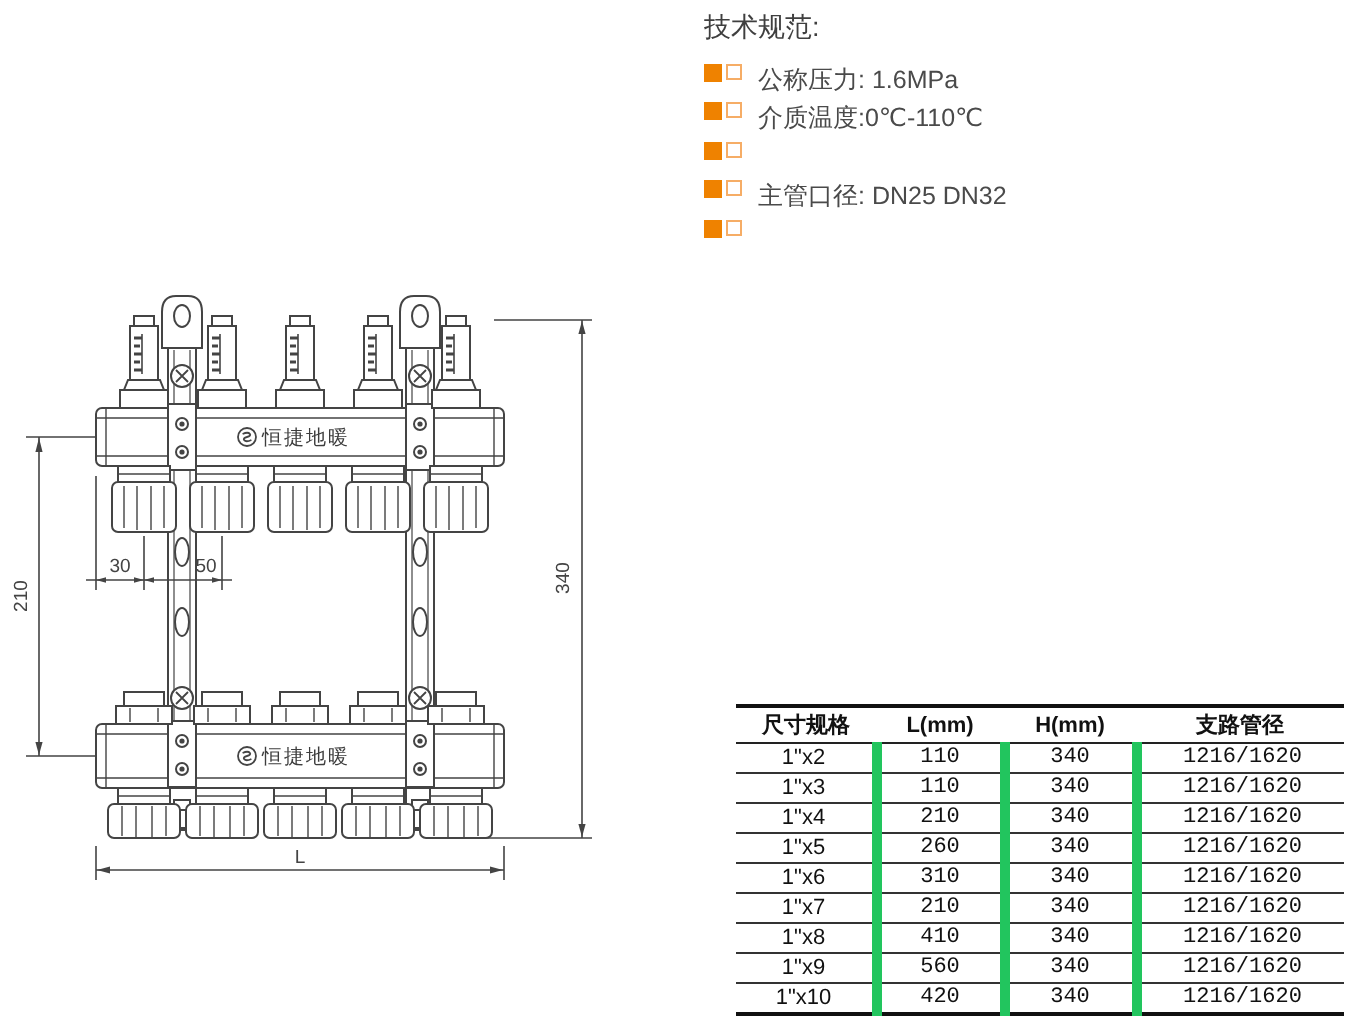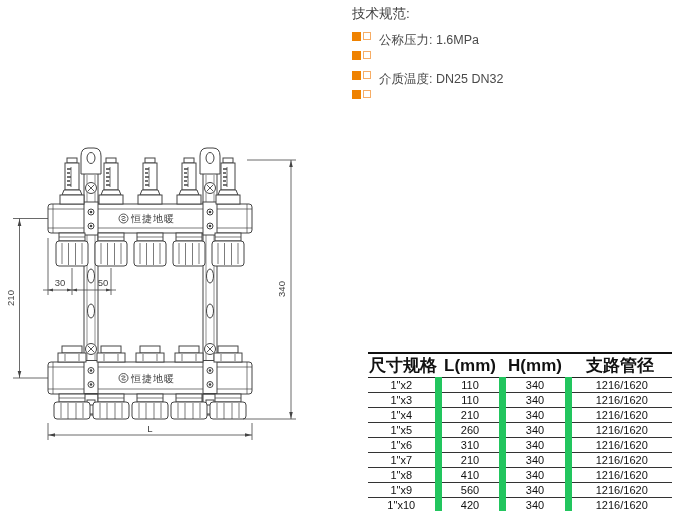--- a/index.html
+++ b/index.html
@@ -11,25 +11,25 @@
   .specs{position:absolute;left:352px;top:5px;width:320px;}
   .specs-title{font-size:13.5px;color:#3f3f3f;margin:0 0 9px 0;font-weight:400;}
   .spec-item{display:flex;align-items:flex-start;height:19.4px;}
   .bullet-filled{width:9px;height:9px;background:#ef8200;flex:0 0 auto;}
   .bullet-outline{width:6px;height:6px;border:1.5px solid #f6ad66;background:#fff;
                   margin-left:2px;flex:0 0 auto;}
   .spec-text{margin-left:8px;font-size:12.5px;color:#4a4a4a;white-space:nowrap;}
   
   .size-table{position:absolute;left:368px;top:352px;border-collapse:collapse;
               font-size:11px;color:#111;border-top:2.5px solid #111;border-bottom:2px solid #111;}
-  .size-table th{height:17px;font-weight:700;font-size:17px;border-bottom:1px solid #222;
+  .size-table th{height:17px;font-weight:700;font-size:11px;border-bottom:1px solid #222;
                  padding:0;text-align:center;margin-top:16px;}
   .size-table td{height:14px;padding:0;text-align:center;border-bottom:1px solid #333;
                  font-size:11px;}
-  .size-table tbody td + td{border-left:7px solid #22c55e;}
+  .size-table tbody td + td{border-left:5px solid #22c55e;font-family:Liberation Mono, monospace;}
   .size-table tr:last-child td{border-bottom:none;}
   
   .dim-label{font-size:9.5px;fill:#444;font-family:"Liberation Sans",sans-serif;}
   .brand-label{font-size:10px;fill:#3d3d3d;letter-spacing:1px;font-family:"Liberation Sans",sans-serif;}
 </style>
 </head>
 <body>
 
 <div class="page">
 
@@ -198,25 +198,30 @@
   <div class="specs">
     <p class="specs-title">技术规范:</p>
     <div class="spec-item">
       <span class="bullet-filled"></span>
       <span class="bullet-outline"></span>
       <span class="spec-text">公称压力: 1.6MPa</span>
     </div>
     <div class="spec-item">
       <span class="bullet-filled"></span>
       <span class="bullet-outline"></span>
-    </div>
-    <div class="spec-item">
-      <span class="bullet-filled"></span>
-      <span class="bullet-outline"></span>
-      <span class="spec-text">介质温度: DN25 DN32</span>
+      <span class="spec-text">介质温度:0℃-110℃</span>
+    </div>
+    <div class="spec-item">
+      <span class="bullet-filled"></span>
+      <span class="bullet-outline"></span>
+    </div>
+    <div class="spec-item">
+      <span class="bullet-filled"></span>
+      <span class="bullet-outline"></span>
+      <span class="spec-text">主管口径: DN25 DN32</span>
     </div>
     <div class="spec-item">
       <span class="bullet-filled"></span>
       <span class="bullet-outline"></span>
     </div>
   </div>
 
   <table class="size-table">
     <colgroup>
         <col style="width:70px">

